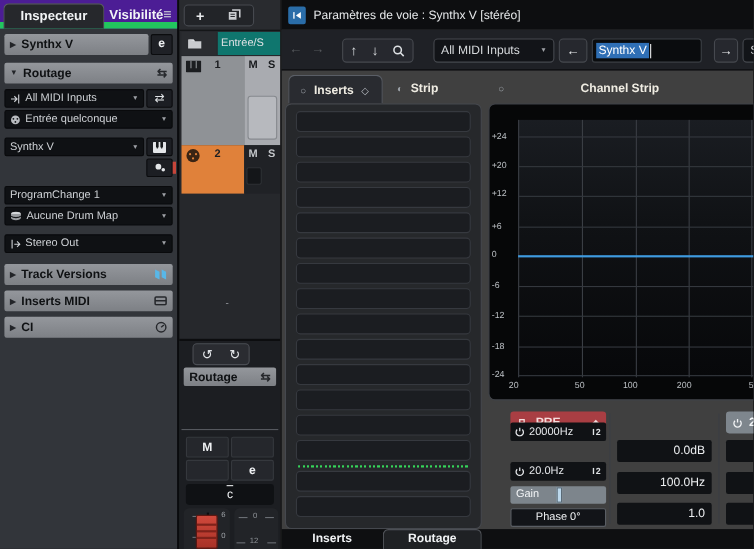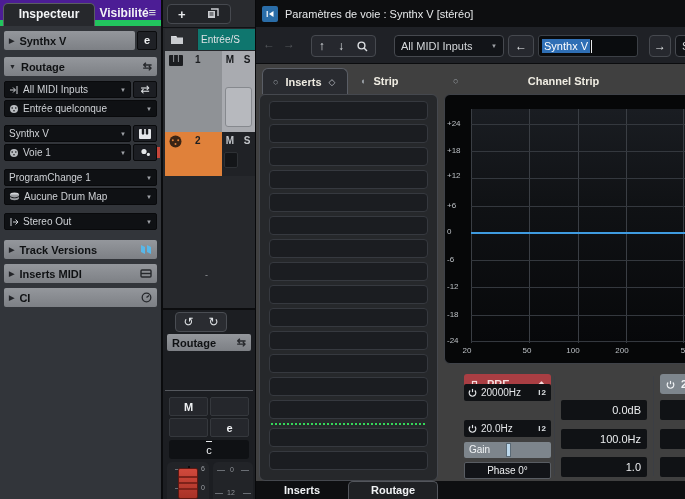--- a/index.html
+++ b/index.html
@@ -153,30 +153,20 @@
     </div>
     <div class="sq-btn" style="left:133px;top:125px">
       <svg width="12" height="10" viewBox="0 0 12 10">
           <rect x="0" y="0" width="12" height="10" rx="1" fill="#e4e6e9"></rect>
           <path d="M4 0v6M8 0v6" stroke="#16181b"></path>
           <rect x="2.8" y="0" width="2.4" height="5" fill="#16181b"></rect>
           <rect x="6.8" y="0" width="2.4" height="5" fill="#16181b"></rect>
         </svg>
     </div>
 
-    <div class="fld" style="left:4px;top:144px;width:127px">
-      <svg width="10" height="10" viewBox="0 0 10 10">
-          <circle cx="5" cy="5" r="4" fill="#b8bbbf"></circle>
-          <circle cx="3.2" cy="4" r=".8" fill="#101215"></circle>
-          <circle cx="6.8" cy="4" r=".8" fill="#101215"></circle>
-          <circle cx="5" cy="6.8" r=".8" fill="#101215"></circle>
-        </svg>
-      <span>Voie 1</span>
-      <span class="caret">▼</span>
-    </div>
     <div class="sq-btn" style="left:133px;top:144px">
       <svg width="11" height="9" viewBox="0 0 11 9">
           <circle cx="4" cy="3.5" r="2.6" fill="#e4e6e9"></circle>
           <circle cx="8.4" cy="6.4" r="1.6" fill="#e4e6e9"></circle>
         </svg>
     </div>
     <div class="abs" style="left:157px;top:147px;width:3px;height:11px;background:#c6453a"></div>
 
     <div class="fld" style="left:4px;top:169px;width:153px">
       <span>ProgramChange 1</span>
@@ -435,21 +425,21 @@
           <div class="hl" style="top:42px"></div>
           <div class="hl" style="top:69px"></div>
           <div class="hl" style="top:97px"></div>
         <div class="hl zero" style="top:123px"></div>
         <div class="hl" style="top:151px"></div>
           <div class="hl" style="top:178px"></div>
           <div class="hl" style="top:206px"></div>
           <div class="hl" style="top:232px"></div>
       </div>
       <span class="dblab" style="top:24px">+24</span>
-      <span class="dblab" style="top:51px">+18</span>
+      <span class="dblab" style="top:51px">+20</span>
       <span class="dblab" style="top:76px">+12</span>
       <span class="dblab" style="top:106px">+6</span>
       <span class="dblab" style="top:132px">0</span>
       <span class="dblab" style="top:160px">-6</span>
       <span class="dblab" style="top:187px">-12</span>
       <span class="dblab" style="top:215px">-18</span>
       <span class="dblab" style="top:241px">-24</span>
       <span class="freqlab" style="left:22px">20</span>
       <span class="freqlab" style="left:82px">50</span>
       <span class="freqlab" style="left:128px">100</span>

